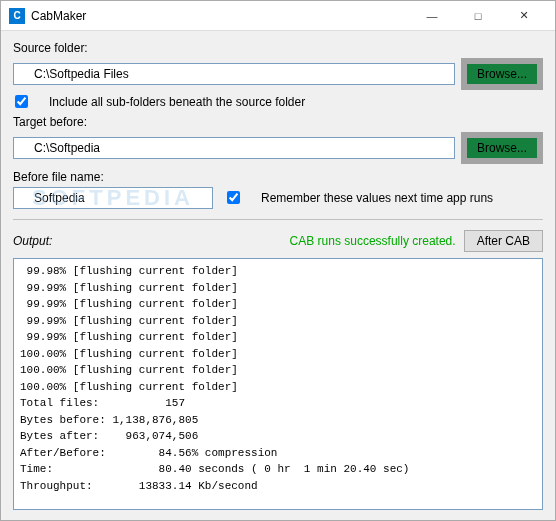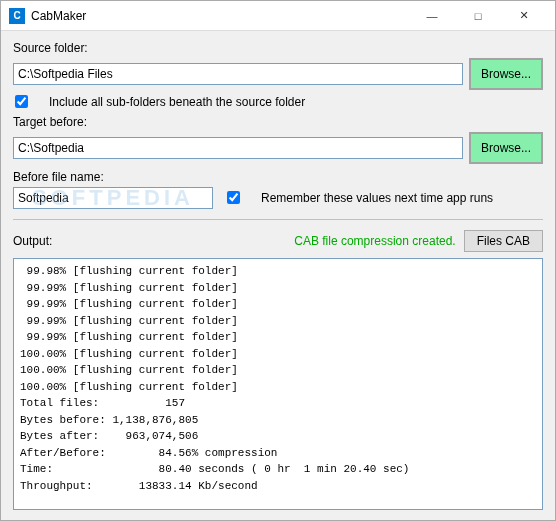--- a/index.html
+++ b/index.html
@@ -80,29 +80,29 @@
     .field-row {
       display: flex;
       gap: 6px;
       align-items: center;
     }
     .text-input {
       flex: 1;
       height: 22px;
       border: 1px solid #7a9ec0;
       background: white;
-      padding: 2px 4px;
+      padding: 2px 20px;
       font-size: 12px;
       color: #000;
     }
     .browse-btn {
       height: 32px;
       padding: 0 10px;
-      background: #86efac;
-      border: 2px solid #a3a3a3;
+      background: #15803d;
+      border: 6px solid #a3a3a3;
       cursor: pointer;
       font-size: 12px;
       white-space: nowrap;
     }
     .checkbox-row {
       display: flex;
       align-items: flex-start;
       gap: 21px;
       margin-top: 2px;
       margin-left: 2px;
@@ -137,20 +137,21 @@
       margin: 4px 0;
     }
     .output-header-row {
       display: flex;
       align-items: center;
       justify-content: space-between;
     }
     .output-label {
       font-size: 12px;
       color: #000;
+      font-style: italic;
     }
     .status-text {
       font-size: 12px;
       color: #00aa00;
       font-weight: normal;
     }
     .make-cab-btn {
       height: 22px;
       padding: 0 12px;
       background: #e1e1e1;
@@ -232,22 +233,22 @@
           <span class="checkbox-label">Remember these values next time app runs</span>
         </div>
       </div>
     </div>
 
     <hr class="separator">
 
     <div class="output-header-row">
       <span class="output-label">Output:</span>
       <div style="display:flex; align-items:center; gap:8px;">
-        <span class="status-text">CAB file compression created.</span>
-        <button class="make-cab-btn">Files CAB</button>
+        <span class="status-text">CAB runs successfully created.</span>
+        <button class="make-cab-btn">After CAB</button>
       </div>
     </div>
 
     <div class="output-box" id="output-box"> 99.98% [flushing current folder]
  99.99% [flushing current folder]
  99.99% [flushing current folder]
  99.99% [flushing current folder]
  99.99% [flushing current folder]
 100.00% [flushing current folder]
 100.00% [flushing current folder]

